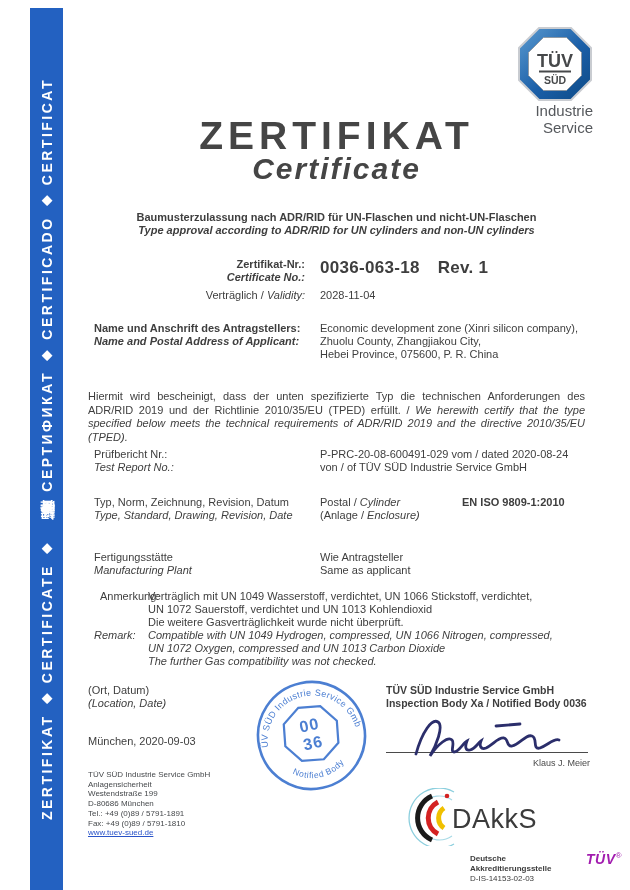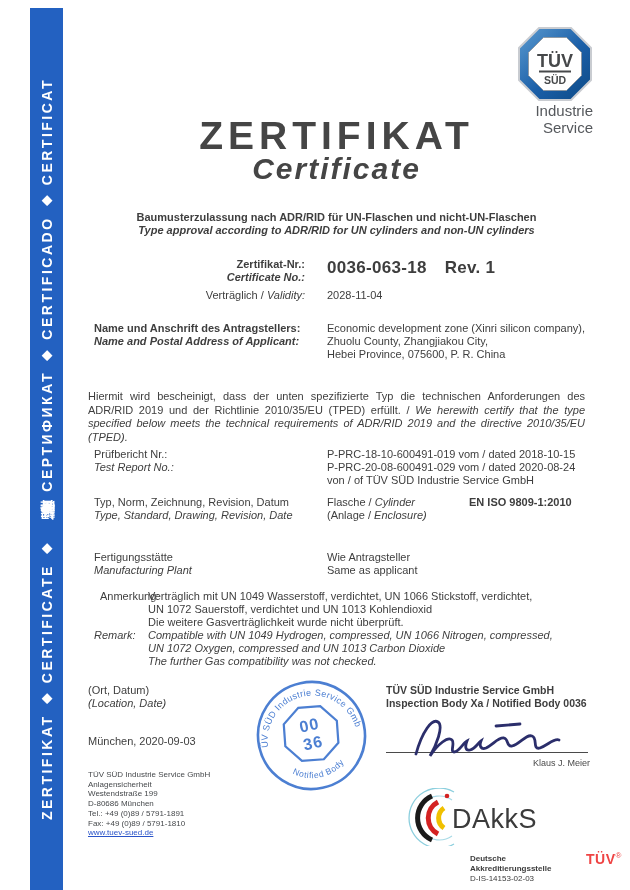--- a/index.html
+++ b/index.html
@@ -27,21 +27,21 @@
   
   .title-de { position:absolute; left:0; top:114px; width:100%; text-align:center;
     font-size:39px; font-weight:bold; letter-spacing:5px; color:#454545; }
   .title-en { position:absolute; left:0; top:152px; width:100%; text-align:center;
     font-size:30px; font-weight:bold; font-style:italic; letter-spacing:2px; color:#454545; }
   .subtitle { position:absolute; left:0; top:211px; width:100%; text-align:center;
     font-weight:bold; line-height:13px; }
   .subtitle .en { font-style:italic; }
   
   .row { position:absolute; left:0; width:497px; display:grid;
-    grid-template-columns:227px 1fr; column-gap:12px; line-height:13px; }
+    grid-template-columns:227px 1fr; column-gap:5px; line-height:13px; }
   .lbl { padding-left:6px; }
   .lbl.r { text-align:right; padding-right:10px; padding-left:0; }
   .b { font-weight:bold; }
   .i { font-style:italic; }
   .row-certno { top:258px; }
   .certno-val { font-size:17px; font-weight:bold; letter-spacing:0.3px; line-height:20px; }
   .certno-val .rev { margin-left:18px; }
   .row-validity { top:289px; }
   .row-applicant { top:322px; }
   .statement { position:absolute; left:0; top:390px; width:497px;
@@ -64,21 +64,21 @@
   .sig { display:block; margin:2px 0 0 22px; }
   .sig-line { border-top:1px solid #4a4a4a; width:202px; margin-top:-6px; }
   .signer { text-align:right; font-size:9px; color:#4a4a4a; margin-top:5px; }
   
   .footer { position:absolute; left:0; top:770px; font-size:8px; line-height:9.7px; color:#46494c; }
   .footer a { color:#2953c8; text-decoration:underline; }
   .dakks { position:absolute; left:402px; top:788px; width:190px; height:72px; }
   .dakks-sub { position:absolute; left:68px; top:38px; font-size:8px; line-height:10px; color:#3b3b3b;margin-top:28px; }
   .dakks-sub .bold { font-weight:bold; }
   .brand { position:absolute; left:586px; top:851px; font-size:14px; font-weight:bold;
-    color:#ef4444; letter-spacing:0.5px; }
+    color:#a21caf; letter-spacing:0.5px;font-style:italic; }
   .brand sup { font-size:8px; font-weight:normal; }
 </style>
 </head>
 <body>
 
 <div class="page">
 
   <div class="band">
     <div class="band-text">ZERTIFIKAT ◆ CERTIFICATE ◆ 認証証書 ◆ СЕРТИФИКАТ ◆ CERTIFICADO ◆ CERTIFICAT</div>
   </div>
@@ -142,34 +142,33 @@
     <div class="statement">
       <span>Hiermit wird bescheinigt, dass der unten spezifizierte Typ die technischen Anforderungen des ADR/RID 2019 und der Richtlinie 2010/35/EU (TPED) erfüllt. / </span><span class="i">We herewith certify that the type specified below meets the technical requirements of ADR/RID 2019 and the directive 2010/35/EU (TPED).</span>
     </div>
 
     <div class="row row-report">
       <div class="lbl">
         <div>Prüfbericht Nr.:</div>
         <div class="i">Test Report No.:</div>
       </div>
       <div>
-        <div>P-PRC-18-10-600491-019 vom / dated 2018-10-15</div>
         <div>P-PRC-20-08-600491-029 vom / dated 2020-08-24</div>
         <div>von / of TÜV SÜD Industrie Service GmbH</div>
       </div>
     </div>
 
     <div class="row row-type">
       <div class="lbl">
         <div>Typ, Norm, Zeichnung, Revision, Datum</div>
         <div class="i">Type, Standard, Drawing, Revision, Date</div>
       </div>
       <div>
         <div class="type-line1">
-          <span>Flasche / </span><span class="i">Cylinder</span>
+          <span>Postal / </span><span class="i">Cylinder</span>
           <span class="type-std">EN ISO 9809-1:2010</span>
         </div>
         <div>
           <span>(Anlage / </span><span class="i">Enclosure)</span>
         </div>
       </div>
     </div>
 
     <div class="row row-plant">
       <div class="lbl">

